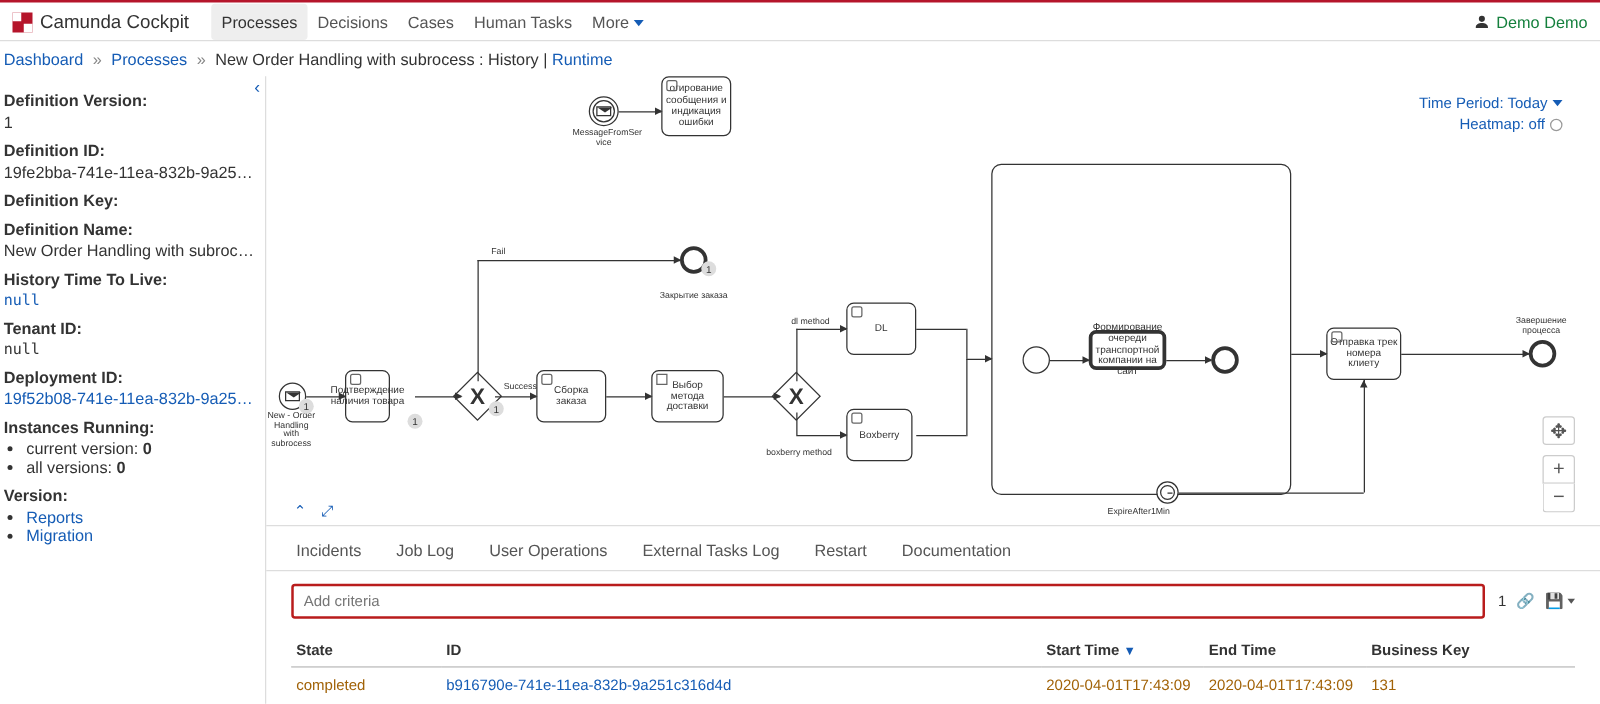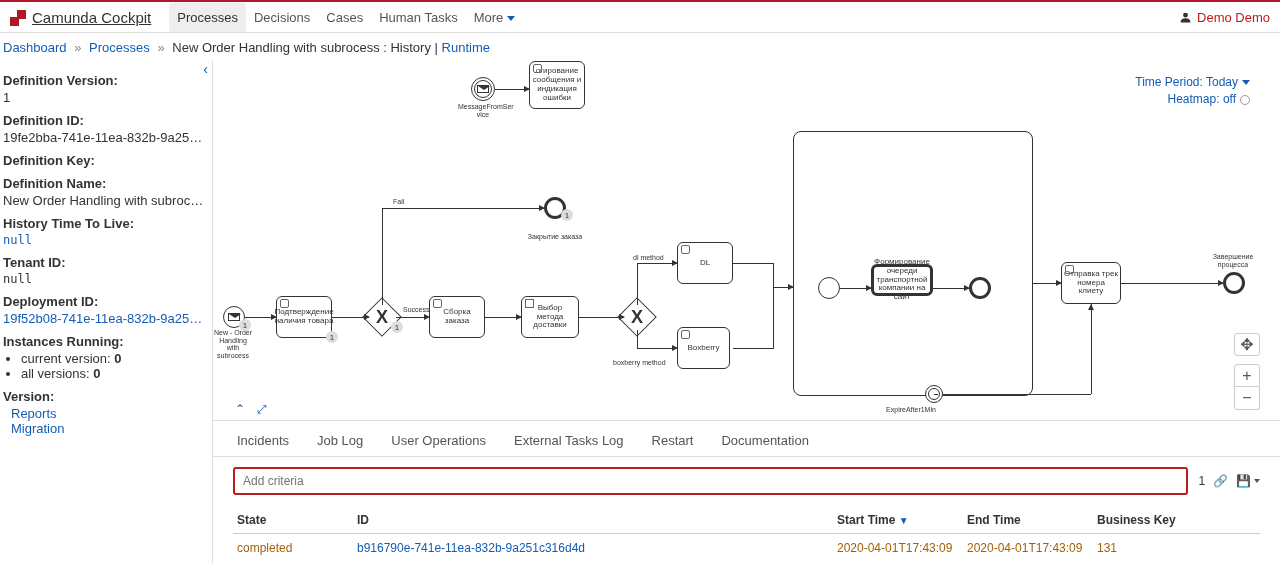--- a/index.html
+++ b/index.html
@@ -1,40 +1,40 @@
 <!DOCTYPE html>
 <html><head>
 <meta charset="utf-8">
 <style>
 * { box-sizing: border-box; margin: 0; padding: 0; }
 body { font-family: -apple-system, BlinkMacSystemFont, "Segoe UI", Arial, sans-serif; font-size: 13px; color: #333; background: #fff; width: 1280px; height: 563px; overflow: hidden; position: relative; }
 .topbar { height: 2px; background: #b5152b; }
 .header { display: flex; align-items: center; height: 31px; padding: 0 10px; border-bottom: 1px solid #ddd; }
-.logo { display: flex; align-items: flex-end; font-size: 15px; color: #333; font-weight: 400; text-decoration: underline; }
+.logo { display: flex; align-items: flex-end; font-size: 15px; color: #333; font-weight: 400; }
 .logo-icon { width: 16px; height: 16px; background: #b5152b; margin-right: 6px; position: relative; }
 .logo-icon::before { content: ""; position: absolute; width: 7px; height: 7px; background: #fff; top: 0; left: 0; }
 .logo-icon::after { content: ""; position: absolute; width: 7px; height: 7px; background: #fff; bottom: 0; right: 0; }
 .nav { display: flex; margin-left: 18px; gap: 0; }
 .nav-item { padding: 7px 8px; font-size: 13px; color: #555; cursor: pointer; }
 .nav-item.active { background: #eee; color: #333; border-radius: 3px; }
-.user { margin-left: auto; display: flex; align-items: center; gap: 5px; font-size: 13px; color: #b91c1c; }
+.user { margin-left: auto; display: flex; align-items: center; gap: 5px; font-size: 13px; color: #15803d; }
 .user-icon { width: 13px; height: 13px; }
 .breadcrumb { padding: 7px 10px 6px 3px; font-size: 13px; color: #333; }
 .breadcrumb a { color: #155cb5; text-decoration: none; }
 .breadcrumb .sep { color: #888; margin: 0 4px; }
 .content { display: flex; height: calc(100% - 60px); }
 .sidebar { width: 213px; border-right: 1px solid #ddd; padding: 4px 5px 10px 3px; position: relative; overflow: hidden; }
 .collapse-btn { position: absolute; right: 4px; top: 0; color: #155cb5; font-size: 14px; cursor: pointer; }
 .def-label { font-weight: bold; font-size: 13px; margin-top: 8px; color: #333; }
 .def-value { font-size: 13px; color: #333; margin-top: 2px; white-space: nowrap; overflow: hidden; text-overflow: ellipsis; }
 .def-value.link { color: #155cb5; }
 .def-value.mono { font-family: Menlo, monospace; font-size: 12px; }
 .def-list { margin-top: 2px; margin-left: 10px; }
 .def-list li { font-size: 13px; list-style: disc; margin-left: 8px; }
-.related { margin-top: 2px; }
+.related { margin-top: 2px; margin-left: 10px; }
 .related li { font-size: 13px; list-style: disc; margin-left: 8px; }
 .related a { color: #155cb5; text-decoration: none; }
 .main { flex: 1; display: flex; flex-direction: column; position: relative; }
 .diagram { flex: 0 0 360px; position: relative; border-bottom: 1px solid #ddd; }
 .top-ctrl { position: absolute; top: 14px; right: 30px; font-size: 12px; text-align: right; }
 .top-ctrl div { margin-bottom: 3px; color: #155cb5; cursor: pointer; }
 .caret-down::after { content: ""; display: inline-block; margin-left: 4px; border-left: 4px solid transparent; border-right: 4px solid transparent; border-top: 5px solid #155cb5; vertical-align: middle; }
 .radio-off { display: inline-block; width: 10px; height: 10px; border: 1px solid #999; border-radius: 50%; margin-left: 4px; vertical-align: middle; }
 .zoom-ctrl { position: absolute; right: 20px; bottom: 10px; width: 26px; }
 .zoom-btn { width: 26px; height: 23px; border: 1px solid #ccc; background: #fff; display: flex; align-items: center; justify-content: center; font-size: 16px; color: #555; cursor: pointer; }
@@ -163,21 +163,21 @@
             <span>огирование сообщения и индикация ошибки</span>
           </div>
         <div class="line arrow-right" style="left:282px; top:28px; width:34px; height:1px;"></div>
 
         <div class="circle" style="left:10px; top:245px; width:22px; height:22px;">
             <span class="env-small" style="top:6px; left:4px;"></span>
           </div>
         <div class="lbl" style="left:0px; top:268px; width:40px;">New - Order Handling with subrocess</div>
         <div class="badge" style="left:26px; top:258px;">1</div>
 
-        <div class="task" style="left:63px; top:235px; width:56px; height:42px;">
+        <div class="task" style="left:63px; top:235px; width:36px; height:42px;">
             <span class="corner-icon"></span>
             <span>Подтверждение наличия товара</span>
           </div>
         <div class="badge" style="left:113px; top:270px;">1</div>
         <div class="line arrow-right" style="left:32px; top:256px; width:31px; height:1px;"></div>
 
         <div class="gateway" style="left:155px; top:242px;">
             <span class="x">X</span>
           </div>
         <div class="badge" style="left:178px; top:260px;">1</div>

